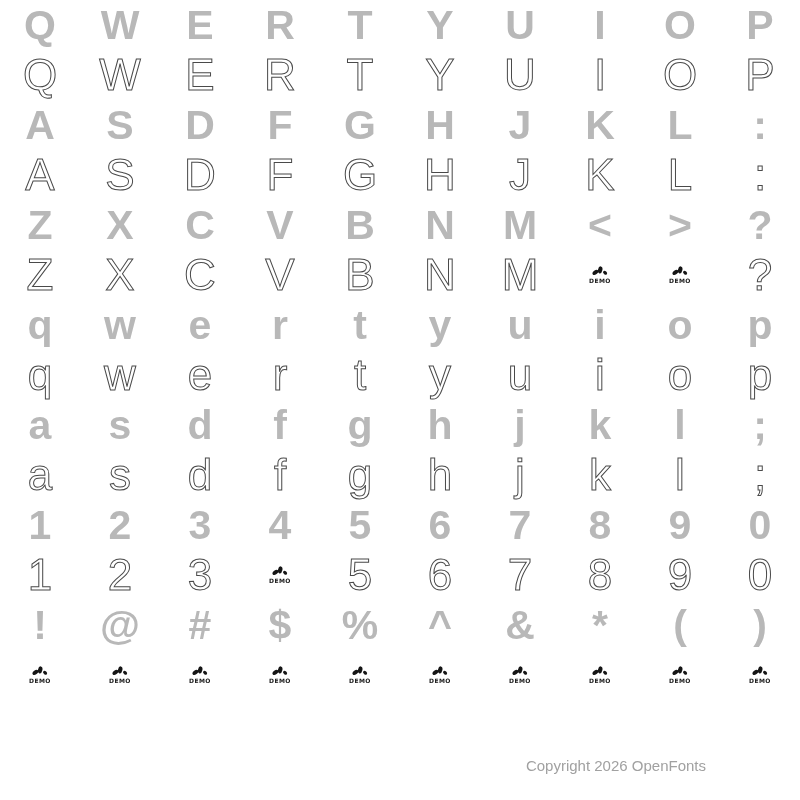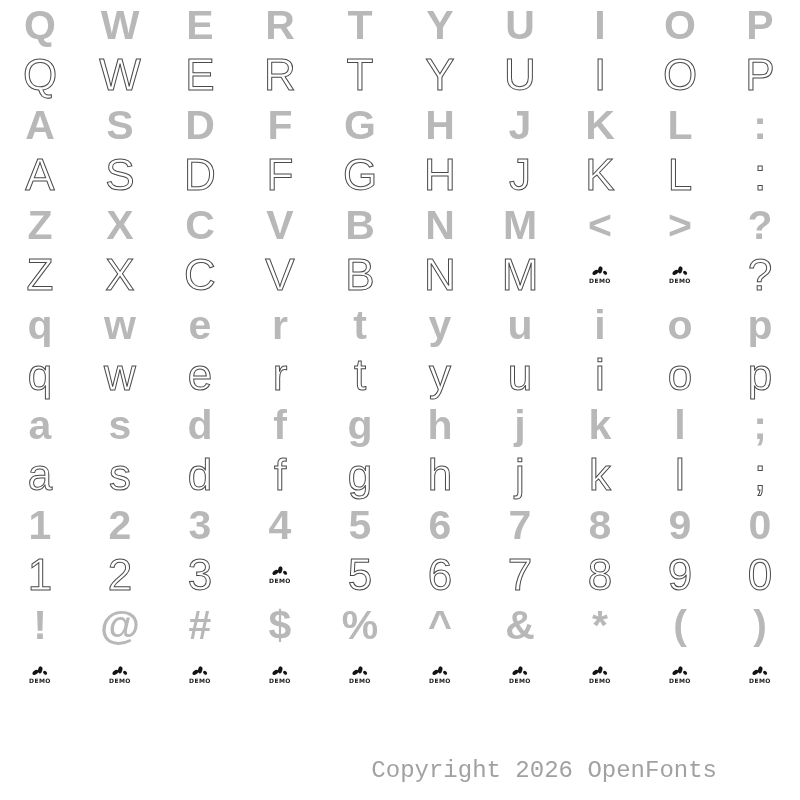--- a/index.html
+++ b/index.html
@@ -59,23 +59,23 @@
     font-weight:700;
     font-size:6px;
     line-height:6px;
     letter-spacing:0.4px;
     color:var(--icon-color);
     -webkit-text-stroke:0;
   }
   .copyright{
     position:absolute;
     top:757px;
-    right:83px;
-    font-family:Liberation Mono, monospace;
-    font-size:24px;
+    right:94px;
+    font-family:Liberation Sans, sans-serif;
+    font-size:15px;
     color:var(--copyright-color);
     white-space:nowrap;
   }
 </style>
 </head>
 <body>
 
 <main>
   <div class="glyph-grid">
       <div class="row reference">

